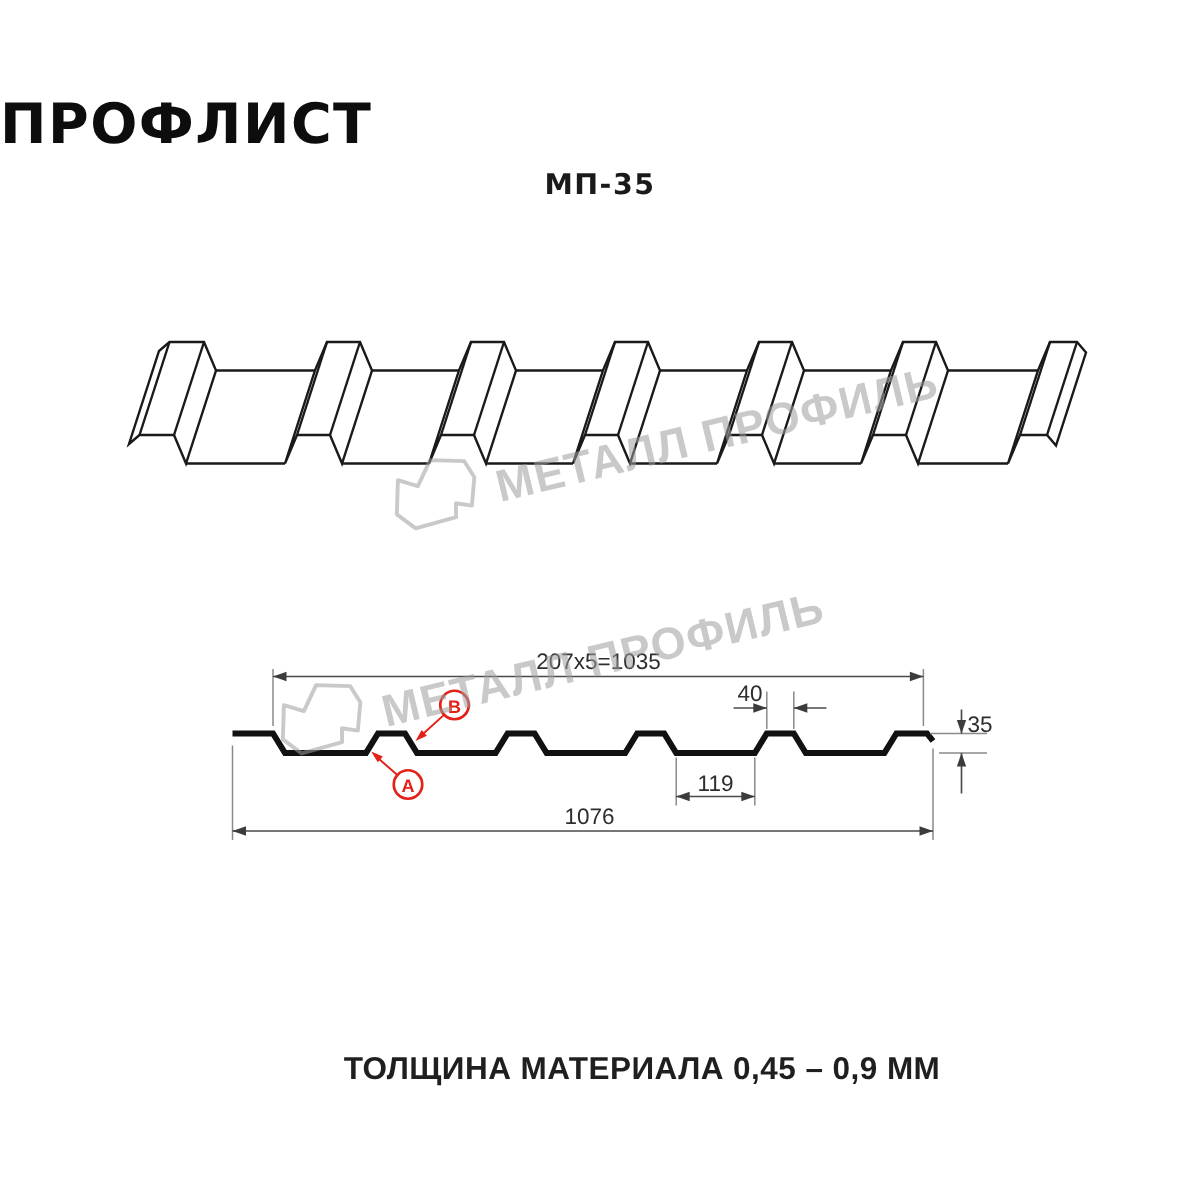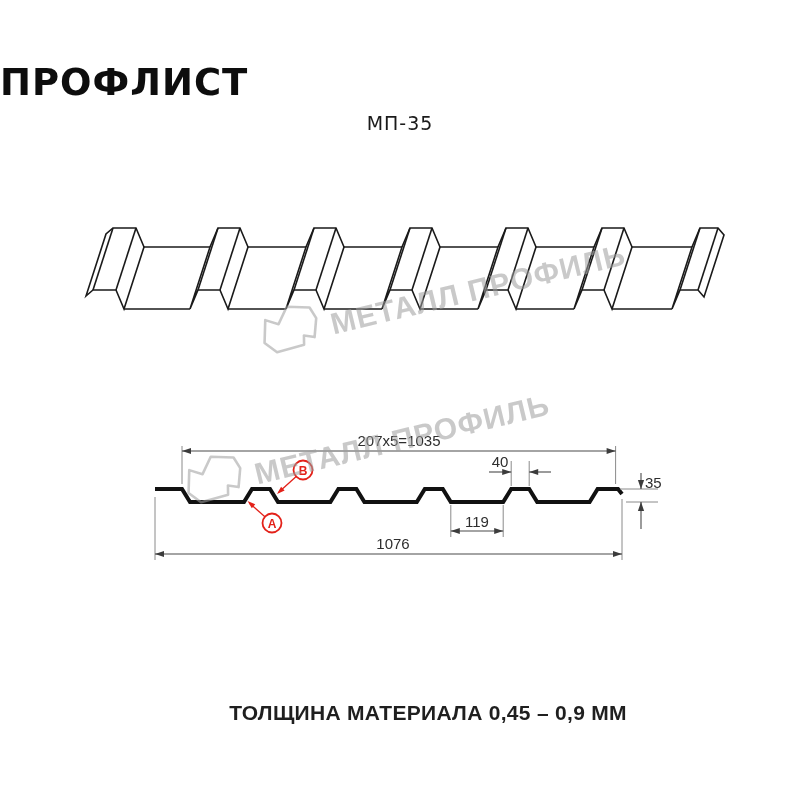--- a/index.html
+++ b/index.html
@@ -17,21 +17,21 @@
     font-family:"Liberation Sans",sans-serif;color:var(--ink);
   }
   .title{
     position:absolute;top:64px;left:0;width:800px;
     font-family:"DejaVu Sans","Liberation Sans",sans-serif;
     font-size:37px;font-weight:bold;letter-spacing:1px;color:#0d0d0d;line-height:1;
   }
   .subtitle{
     position:absolute;top:114px;left:0;width:800px;text-align:center;
     font-family:"DejaVu Sans","Liberation Sans",sans-serif;
-    font-size:19px;font-weight:normal;letter-spacing:1px;color:#1a1a1a;line-height:1;
+    font-size:19px;font-weight:bold;letter-spacing:1px;color:#1a1a1a;line-height:1;
   }
   .footer-note{
     position:absolute;top:702px;left:0;width:800px;text-align:center;
     font-family:"Liberation Sans",sans-serif;
     font-size:21px;font-weight:bold;letter-spacing:.3px;color:#1f1f1f;line-height:1;margin-left:28px;
   }
   svg.stage{position:absolute;left:0;top:0;}
   .w3line{stroke:var(--line3d);stroke-width:1.6;fill:none;}
   .w3poly{stroke:var(--line3d);stroke-width:1.6;fill:#ffffff;stroke-linejoin:miter;}
   .profile{stroke:var(--ink);stroke-width:4;fill:none;stroke-linejoin:miter;}

